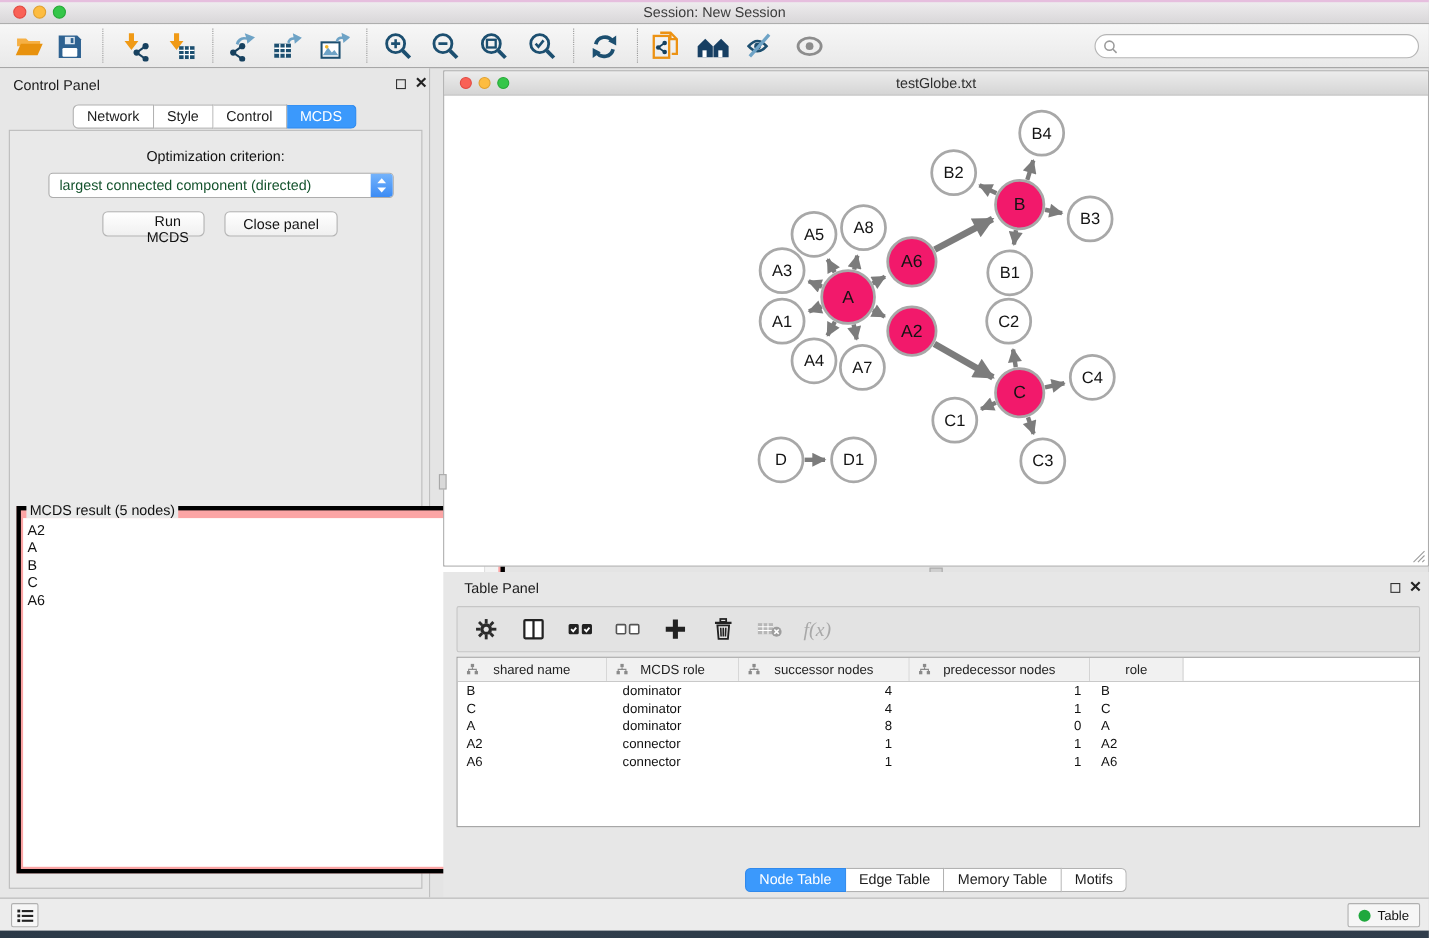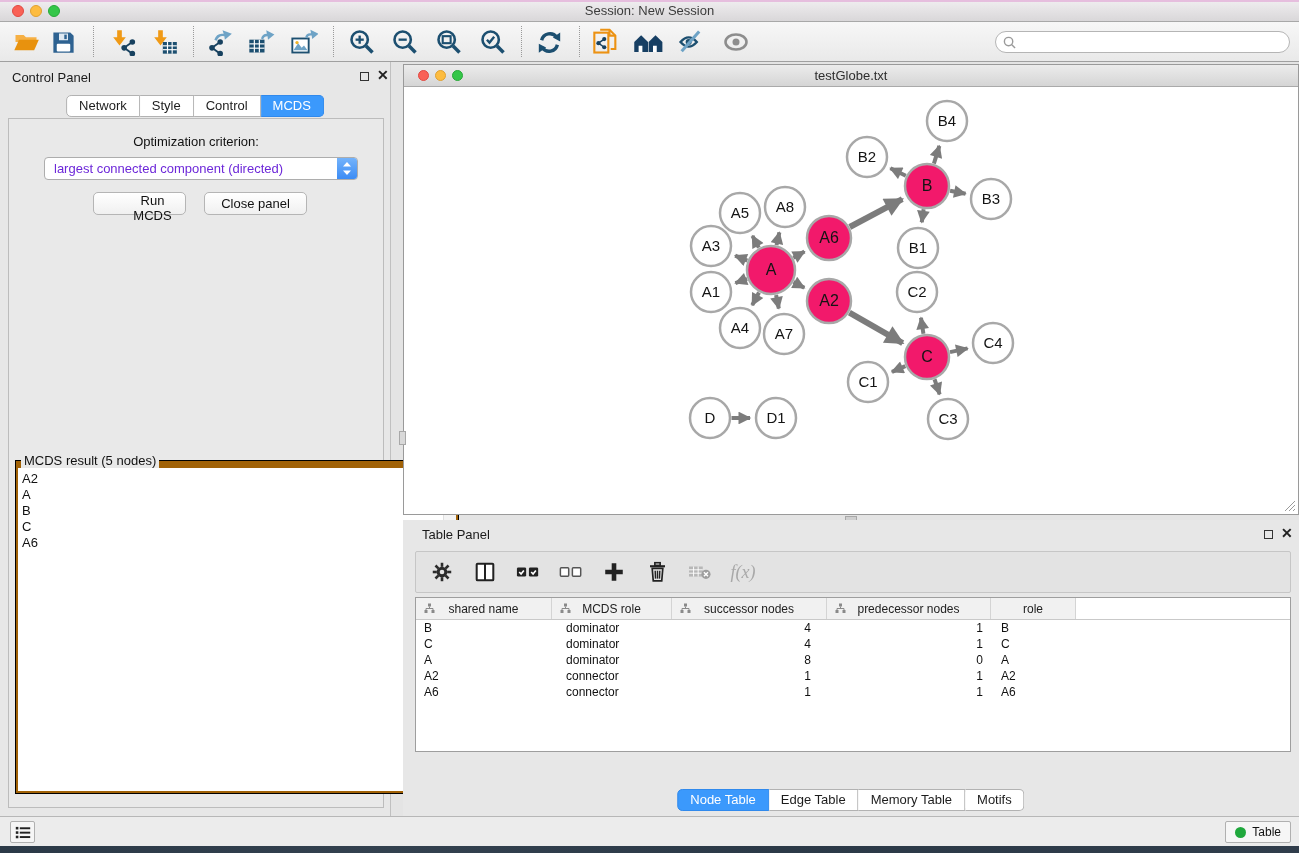--- a/index.html
+++ b/index.html
@@ -42,31 +42,31 @@
     font-size:13px; color:#1c1c1c; cursor:pointer; white-space:nowrap; }
   .seg-btn:first-child { border-left:1px solid #b2b2b2; border-radius:5px 0 0 5px; }
   .seg-btn:last-child { border-radius:0 5px 5px 0; }
   .seg-btn.selected { background:#3b99fc; border-color:#3089ec; color:#fff; }
   #cp-tabs { position:absolute; top:33px; left:50%; transform:translateX(-50%); }
 
   .cp-content { position:absolute; left:8px; top:56px; width:376px; height:690px;
     border:1px solid #bcbcbc; background:#e9e9e9; }
   .opt-label { position:absolute; top:15px; width:100%; text-align:center; font-size:13px; color:#111; }
   .dropdown { position:absolute; left:35px; top:38px; width:314px; height:23px; background:#fff;
-    border:1px solid #adadad; border-radius:4px; font-size:13px; color:#6d28d9; line-height:21px;
+    border:1px solid #adadad; border-radius:4px; font-size:13px; color:#14532d; line-height:21px;
     padding-left:9px; cursor:pointer; }
   .stepper { position:absolute; right:0; top:0; width:20px; height:21px;
     background:linear-gradient(#74b3fb,#3c8cf5); border-radius:0 3px 3px 0; }
   .btn { position:absolute; top:73px; height:23px; background:linear-gradient(#ffffff,#f0f0f0);
     border:1px solid #b5b5b5; border-radius:5px; font-size:13px; color:#111;
     font-family:"Liberation Sans",sans-serif; cursor:pointer; }
   #run-btn { left:84px; width:93px;padding-left:26px; } #close-btn { left:195px; width:103px; }
 
   .groupbox { position:absolute; left:6px; top:341px; width:444px; height:334px;
-    border:1px solid #000000; background:#a16207; }
+    border:4px solid #000000; background:#fca5a5; }
   .legend { position:absolute; top:-8px; left:5px; background:#e9e9e9; padding:0 3px;
     font-size:13px; color:#111; }
   .result-list { position:absolute; left:2px; top:7px; right:15px; bottom:2px; background:#fff;
     font-size:13px; color:#111; padding:3px 0 0 4px; overflow:hidden; }
   .result-item { height:16px; line-height:16px; cursor:default; }
   .scroll-track { position:absolute; top:7px; right:2px; bottom:2px; width:13px;
     background:#f4f4f4; border-left:1px solid #e0e0e0; }
 
   
   .network-window { position:absolute; left:403px; top:64px; width:896px; height:451px;

